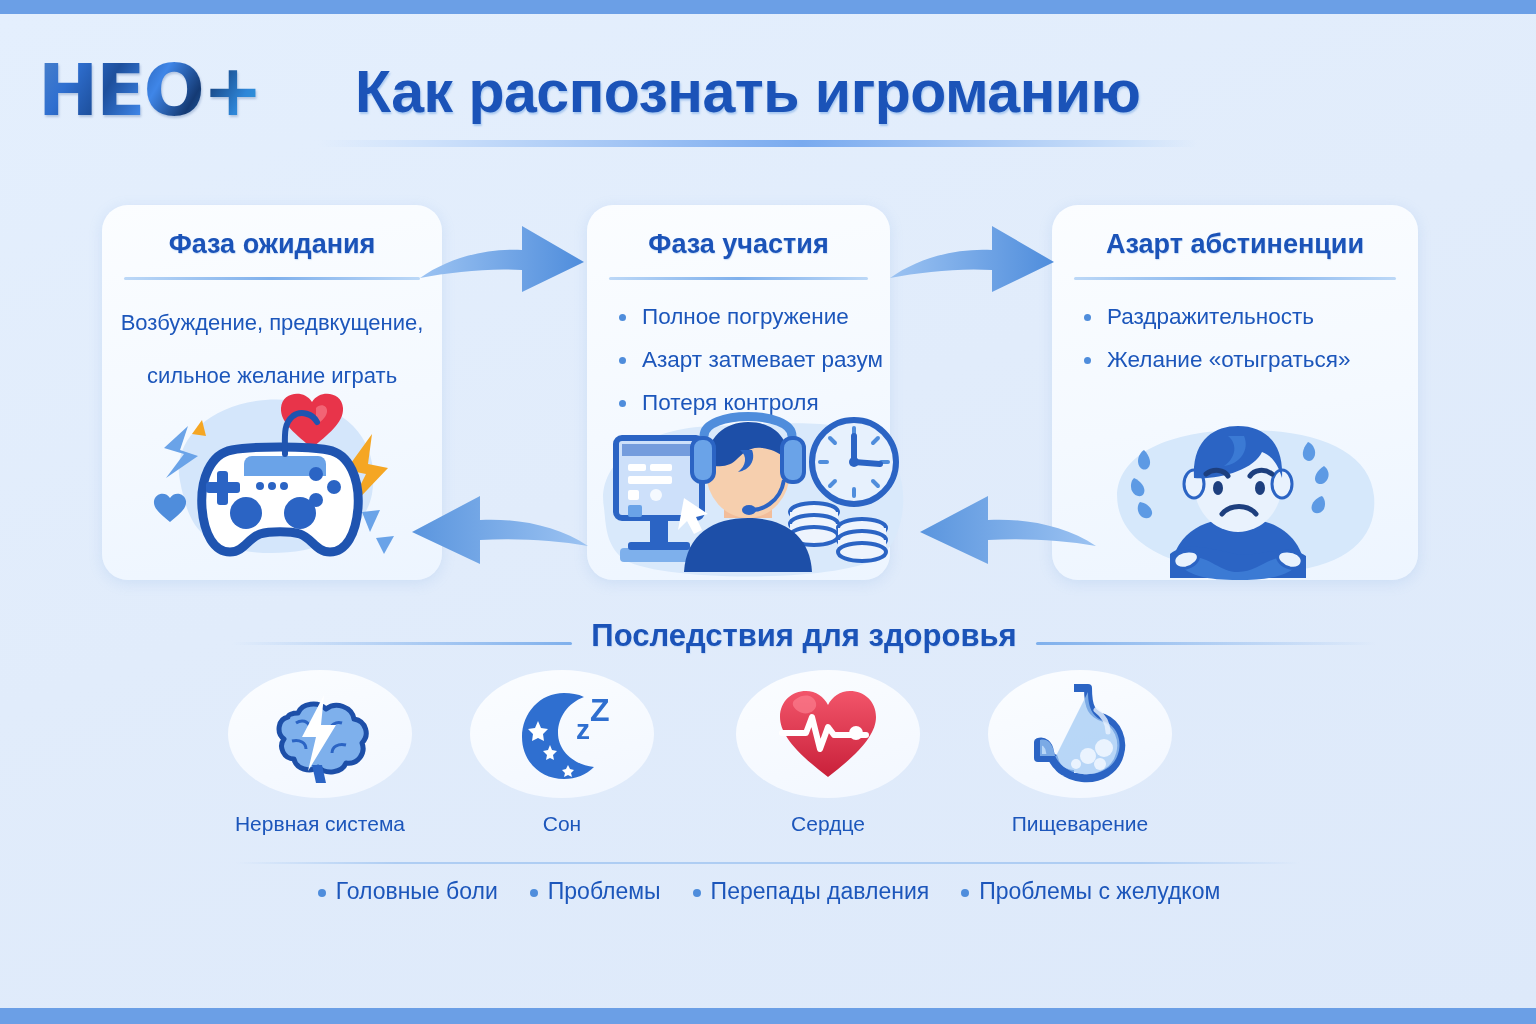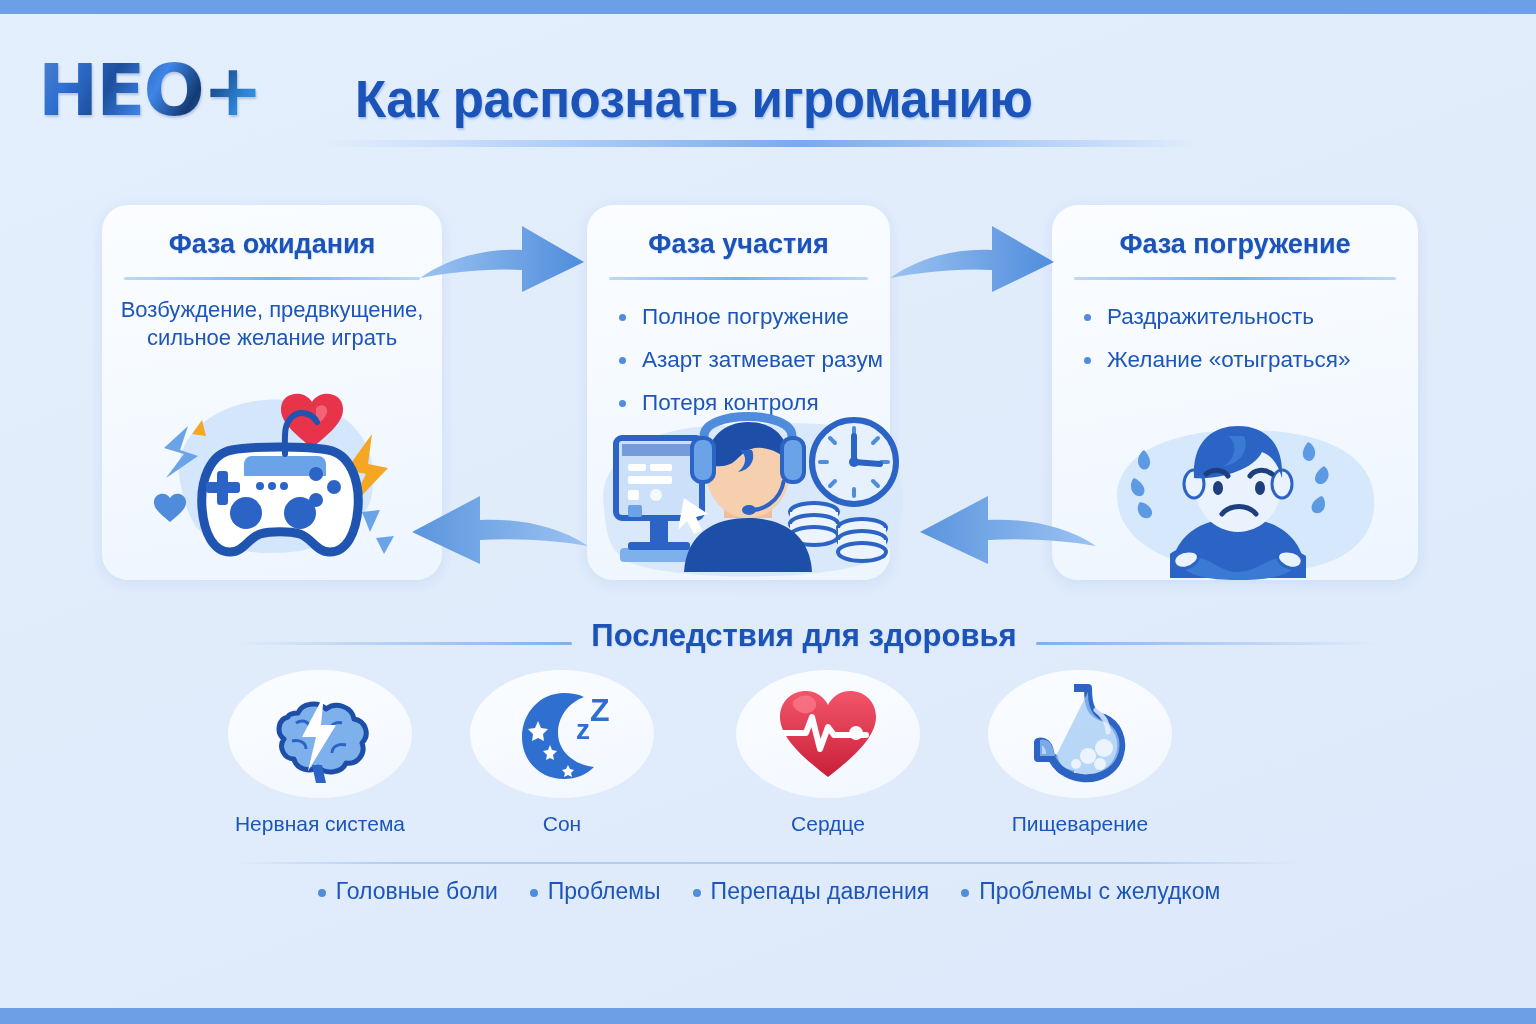--- a/index.html
+++ b/index.html
@@ -19,22 +19,22 @@
   .header{position:absolute;left:0;top:8px;width:1536px;height:120px;}
   .logo{
     position:absolute;left:38px;top:26px;
     font-size:72px;font-weight:bold;letter-spacing:-2px;
     background:linear-gradient(120deg,#4f84c8 0%,#2f6fd0 18%,#1d4f9c 34%,#3f86e8 52%,#143a74 68%,#2e86d8 86%,#2fa4d8 100%);
     -webkit-background-clip:text;background-clip:text;color:transparent;
     font-family:"DejaVu Sans",sans-serif;
     filter:drop-shadow(1px 2px 1px rgba(30,70,140,.25));
   }
   .title{
-    position:absolute;left:355px;top:48px;width:840px;
-    font-size:51px;font-weight:bold;color:#1b53b8;
+    position:absolute;left:355px;top:36px;width:840px;
+    font-size:59px;font-weight:bold;color:#1b53b8;
     letter-spacing:-.5px;
     text-shadow:1px 2px 2px rgba(120,170,230,.55);
   }
   .title-rule{
     position:absolute;left:318px;top:126px;width:880px;height:7px;
     border-radius:4px;
     background:linear-gradient(90deg,rgba(255,255,255,0) 0%,#cfe2fb 12%,#79aaef 55%,#cde1fa 92%,rgba(255,255,255,0) 100%);
   }
   
   .cards{position:absolute;left:16px;top:191px;width:1536px;height:375px;}
@@ -52,21 +52,21 @@
     position:absolute;left:0;right:0;top:24px;text-align:center;
     font-size:27px;font-weight:bold;color:#1b53b8;
     text-shadow:.5px 1px 1px rgba(150,190,240,.5);
   }
   .card-rule{
     position:absolute;left:22px;right:22px;top:72px;height:3px;border-radius:2px;
     background:linear-gradient(90deg,#bcd8f7,#7fb0ec,#bcd8f7);
   }
   .card-desc{
     position:absolute;left:14px;right:14px;top:91px;text-align:center;
-    font-size:22px;line-height:28px;color:#1c56bb;
+    font-size:22px;line-height:53px;color:#1c56bb;
   }
   .bullets{position:absolute;left:26px;right:14px;top:90px;}
   .bullets li{
     list-style:none;position:relative;padding-left:29px;
     font-size:22.5px;line-height:43px;color:#1c56bb;white-space:nowrap;
   }
   .bullets li:before{
     content:"";position:absolute;left:6px;top:19px;
     width:7px;height:7px;border-radius:50%;background:#4f8ddc;
   }
@@ -138,21 +138,21 @@
       <div class="card-title">Фаза участия</div>
       <div class="card-rule"></div>
       <ul class="bullets">
         <li>Полное погружение</li>
         <li>Азарт затмевает разум</li>
         <li>Потеря контроля</li>
       </ul>
     </div>
 
     <div class="card card3">
-      <div class="card-title">Фаза погружение</div>
+      <div class="card-title">Азарт абстиненции</div>
       <div class="card-rule"></div>
       <ul class="bullets">
         <li>Раздражительность</li>
         <li>Желание «отыграться»</li>
       </ul>
     </div>
   </div>
 
   <svg class="arrow a-top1" width="170" height="84" viewBox="0 0 170 84">
     <defs>

